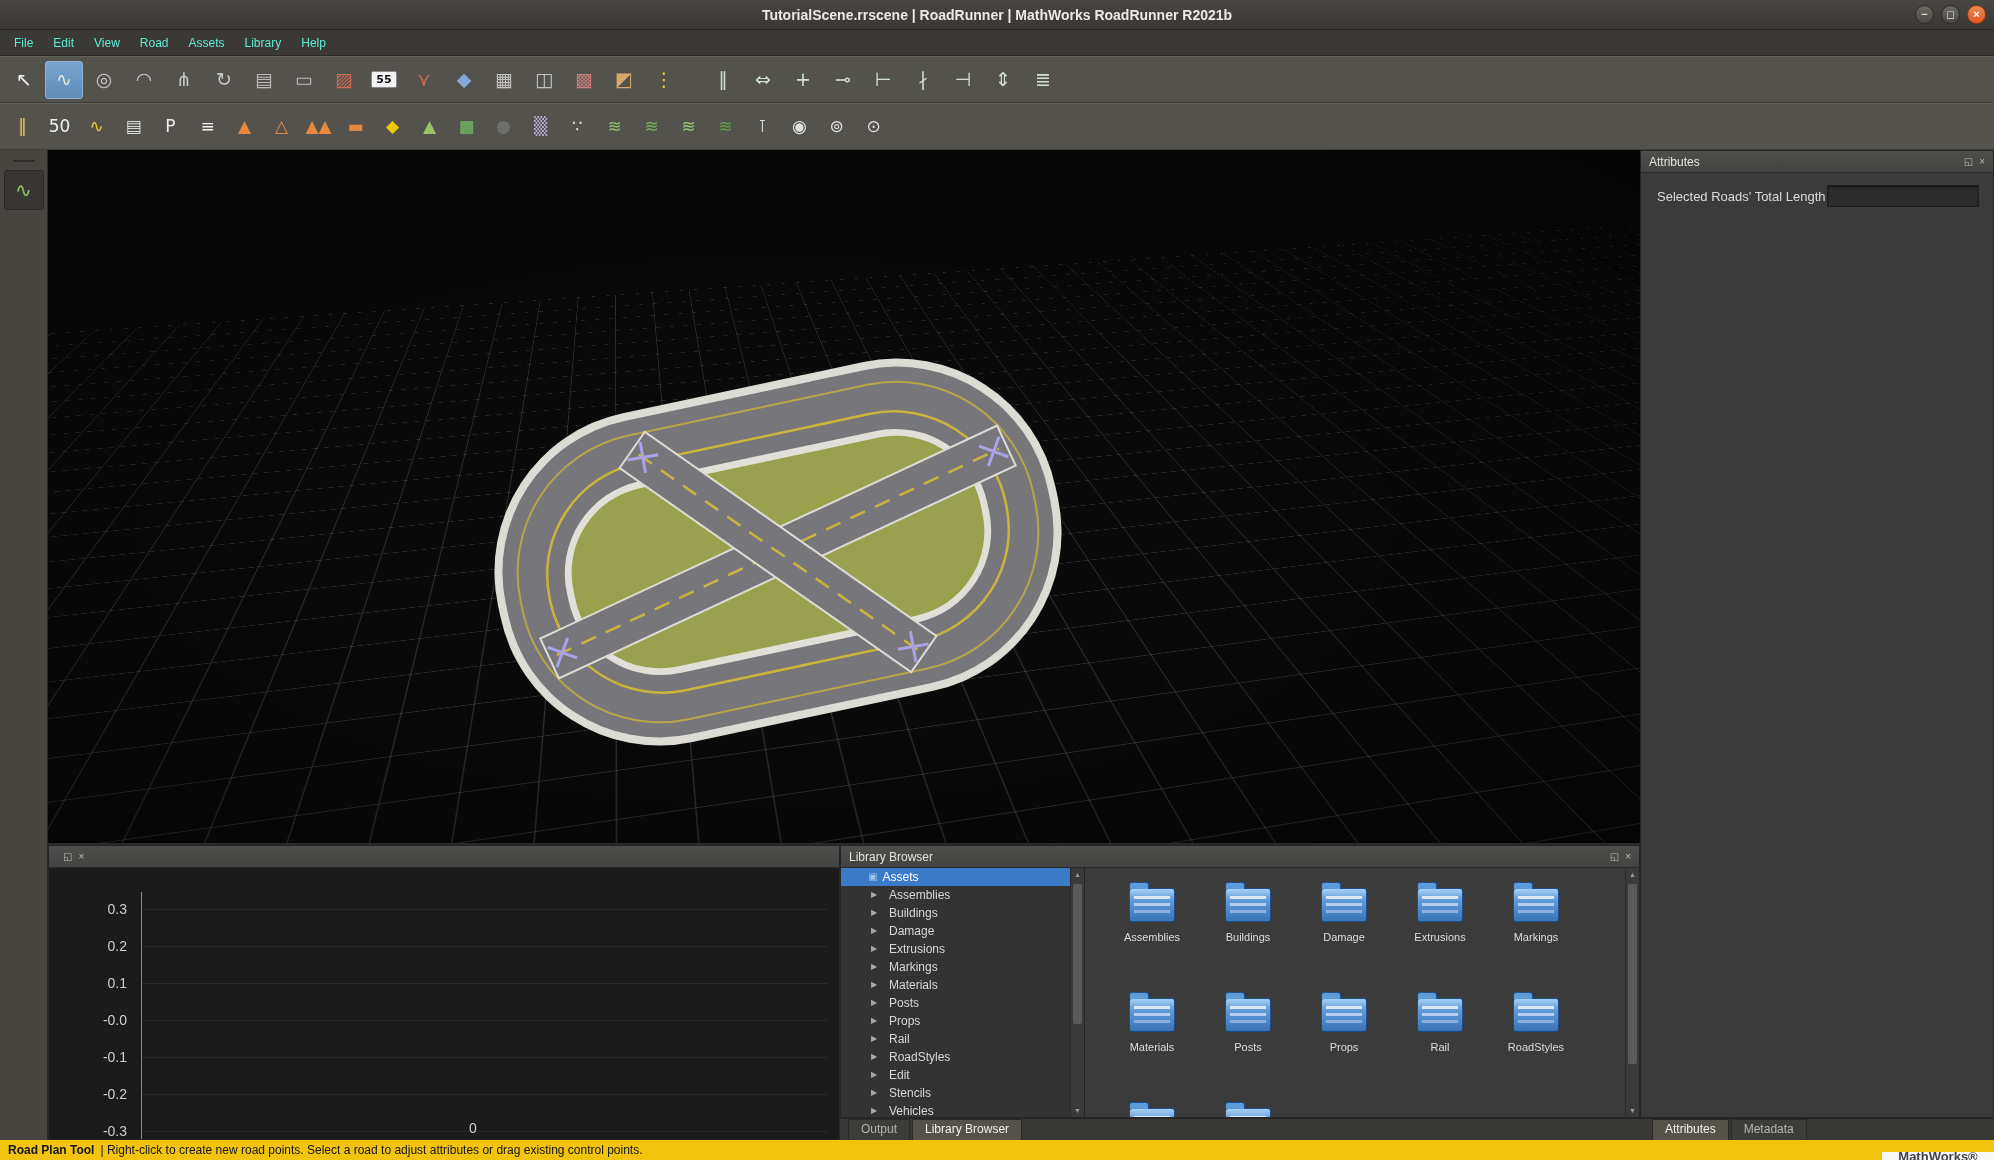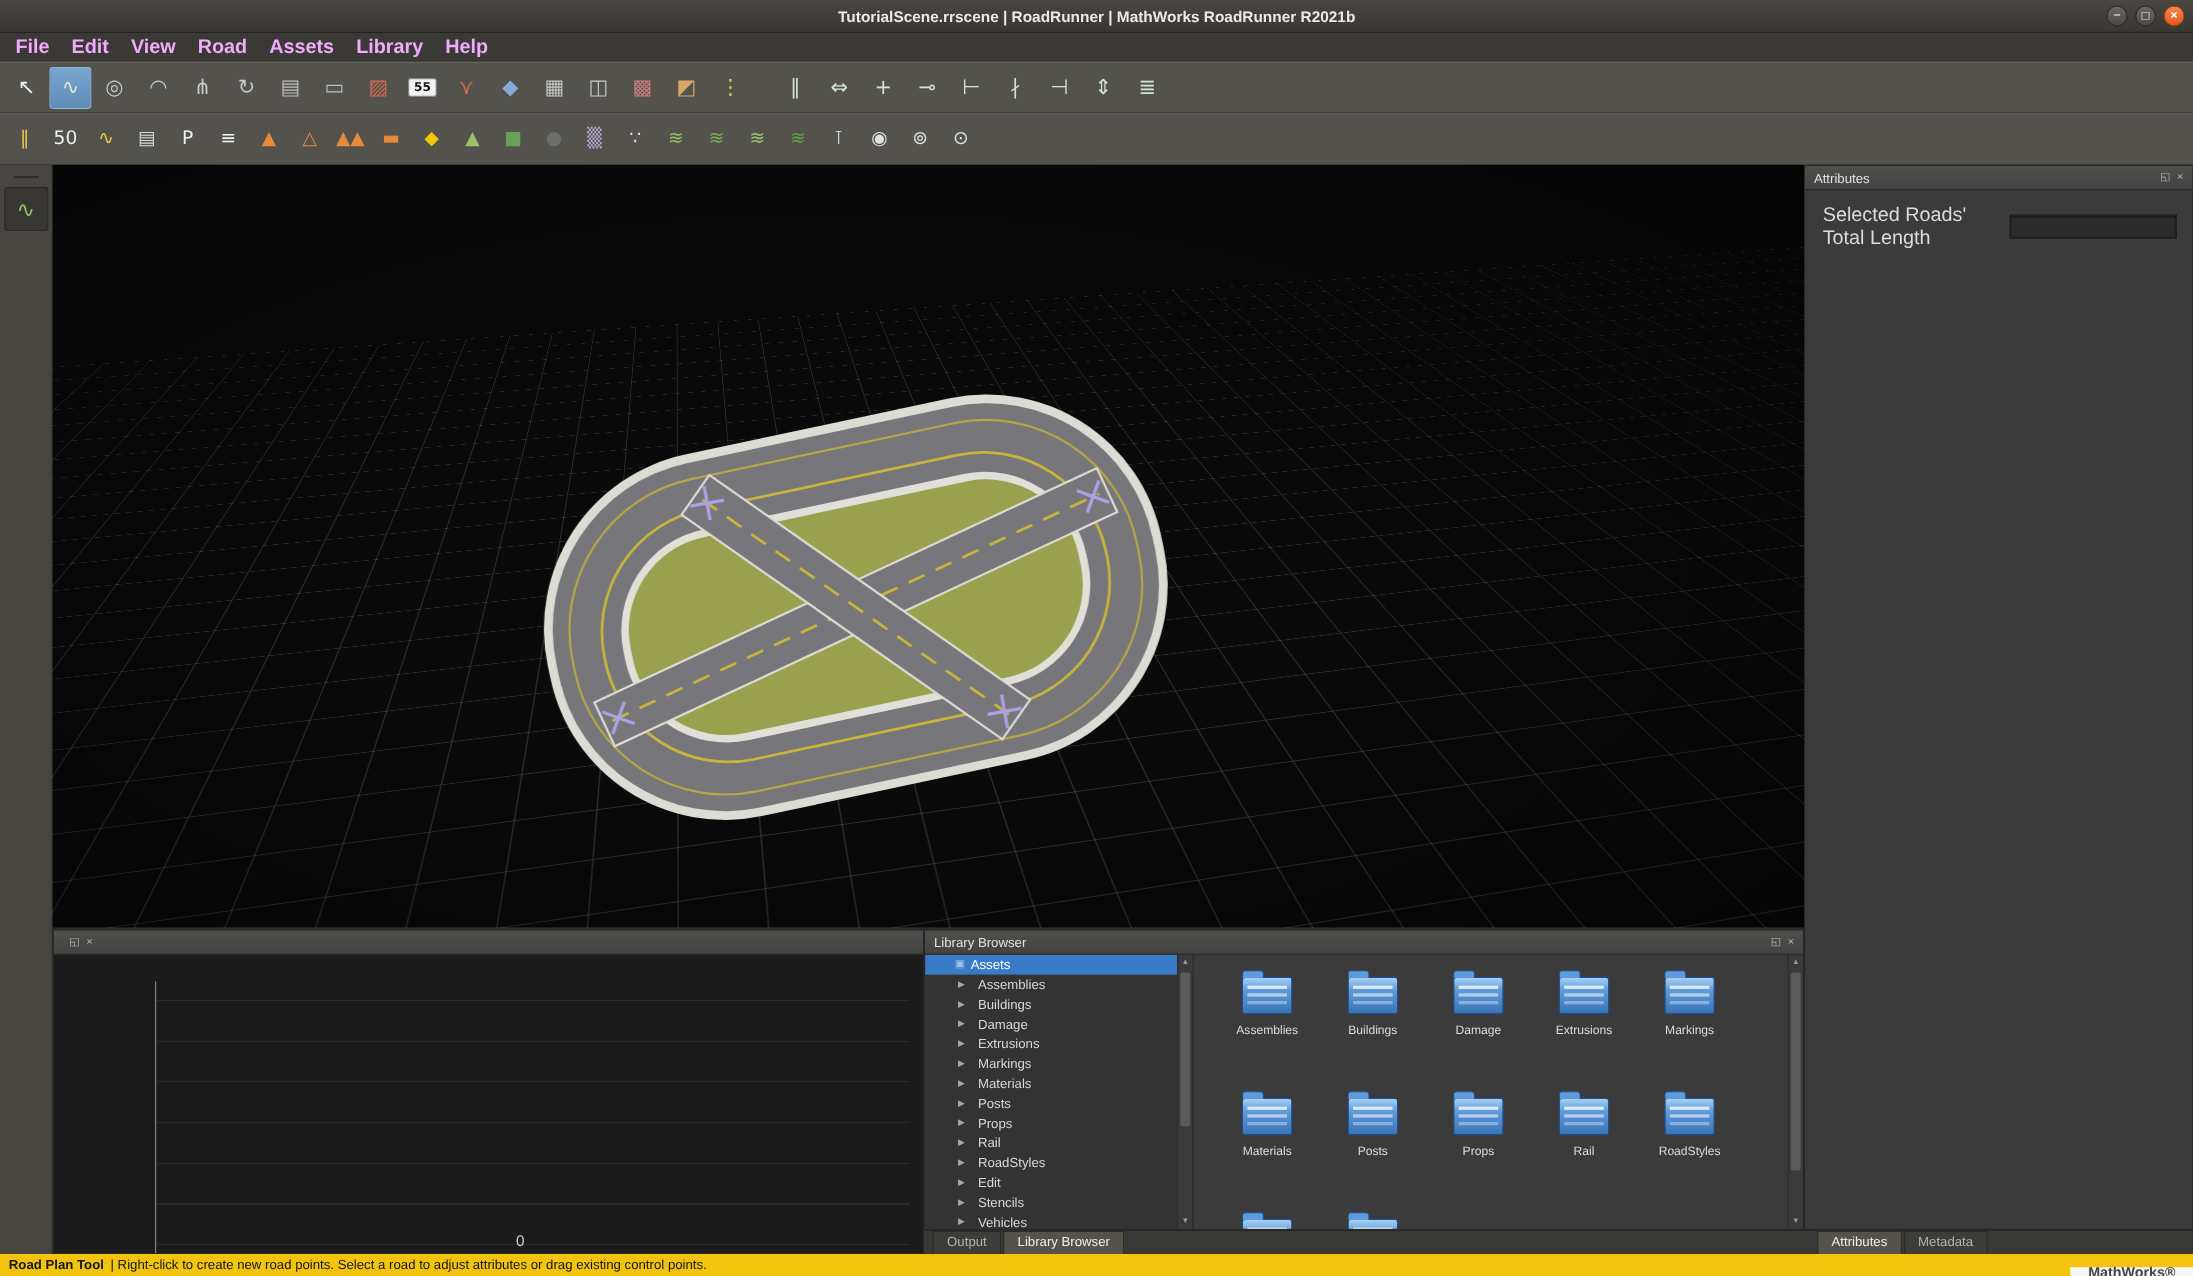--- a/index.html
+++ b/index.html
@@ -14,21 +14,21 @@
     color:#eceae6;display:flex;align-items:center;justify-content:center;
     font-size:14px;font-weight:bold;box-sizing:border-box;}
   .win-btns{position:absolute;right:8px;top:5px;display:flex;gap:7px;}
   .win-btn{width:19px;height:19px;border-radius:50%;background:linear-gradient(#6a6862,#4b4945);
     border:1px solid #2b2a27;color:#d8d6d2;font-size:11px;line-height:17px;text-align:center;box-sizing:border-box;}
   .win-btn.close{background:linear-gradient(#f08b4e,#e2581f);color:#fff;border-color:#9c3c12;}
   
   .menubar{position:absolute;left:0;top:30px;width:100%;height:26px;background:#3a3935;
     border-bottom:1px solid #2a2926;box-sizing:border-box;}
   .menu-items{display:flex;height:100%;align-items:center;padding-left:4px;}
-  .menu-item{color:#f0abfc;font-size:18px;padding:3px 10px;border-radius:2px;font-weight:bold;}
+  .menu-item{color:#5eead4;font-size:12px;padding:3px 10px;border-radius:2px;}
   
   .toolbar{position:absolute;left:0;width:100%;height:47px;background:#54524d;
     border-top:1px solid #63615c;border-bottom:1px solid #3e3c38;box-sizing:border-box;
     display:flex;align-items:center;padding-left:4px;}
   .toolbar.row1{top:56px;}
   .toolbar.row2{top:103px;}
   .tb-group{display:flex;align-items:center;}
   .tool-btn{width:38px;height:38px;margin:0 1px;background:transparent;border:1px solid transparent;
     display:flex;align-items:center;justify-content:center;border-radius:3px;padding:0;cursor:default;}
   .row2 .tool-btn{width:35px;height:35px;}
@@ -96,21 +96,21 @@
     border:1px solid #1d4f8c;box-sizing:border-box;}
   .folder-icon::before{content:"";position:absolute;top:-7px;left:-1px;width:20px;height:7px;
     background:#5f9ada;border:1px solid #1d4f8c;border-bottom:none;border-radius:3px 3px 0 0;box-sizing:border-box;}
   .folder-icon::after{content:"";position:absolute;left:4px;right:4px;top:7px;height:3px;
     background:rgba(255,255,255,.75);
     box-shadow:0 7px 0 rgba(255,255,255,.55),0 14px 0 rgba(255,255,255,.35);}
   .folder-label{margin-top:9px;color:#dcdcda;font-size:11px;text-align:center;}
   
   .attrs{left:1640px;top:150px;width:354px;height:968px;}
   .attr-row{display:flex;align-items:center;justify-content:space-between;margin:12px 14px 0 16px;}
-  .attr-label{color:#dcdcda;font-size:18px;}
+  .attr-label{color:#dcdcda;font-size:13px;}
   .attr-input{width:142px;height:20px;background:#2c2c2c;border:1px solid #1c1c1c;
     box-shadow:inset 0 1px 2px rgba(0,0,0,.6);color:#e0e0e0;font-size:12px;padding:0 4px;}
   
   .tabstrip{position:absolute;left:840px;top:1118px;width:1154px;height:22px;background:#383836;
     border-top:1px solid #262624;box-sizing:border-box;}
   .tabs{position:absolute;top:0;height:22px;display:flex;gap:2px;}
   .tabs.left{left:8px;}
   .tabs.right{left:812px;}
   .tab{padding:2px 12px;font-size:12px;color:#b4b4b2;background:#3c3c3a;
     border:1px solid #2a2a28;border-bottom:none;box-sizing:border-box;height:22px;}
@@ -363,20 +363,30 @@
 </div>
 
 <div class="panel editor2d">
   <div class="panel-header">
     <span class="hdr-btn">◱</span>
     <span class="hdr-btn">×</span>
   </div>
   <div class="plot">
     <div class="plot-grid"></div>
     <div class="y-axis-line"></div>
+    <div class="yticks">
+
+    <div class="ytick">0.3</div>
+        <div class="ytick">0.2</div>
+        <div class="ytick">0.1</div>
+        <div class="ytick">-0.0</div>
+        <div class="ytick">-0.1</div>
+        <div class="ytick">-0.2</div>
+        <div class="ytick">-0.3</div>
+      </div>
     <div class="xtick">0</div>
   </div>
 </div>
 
 <div class="panel library">
   <div class="panel-header">
     <span class="panel-title">Library Browser</span>
     <span class="hdr-btn">◱</span>
     <span class="hdr-btn">×</span>
   </div>

